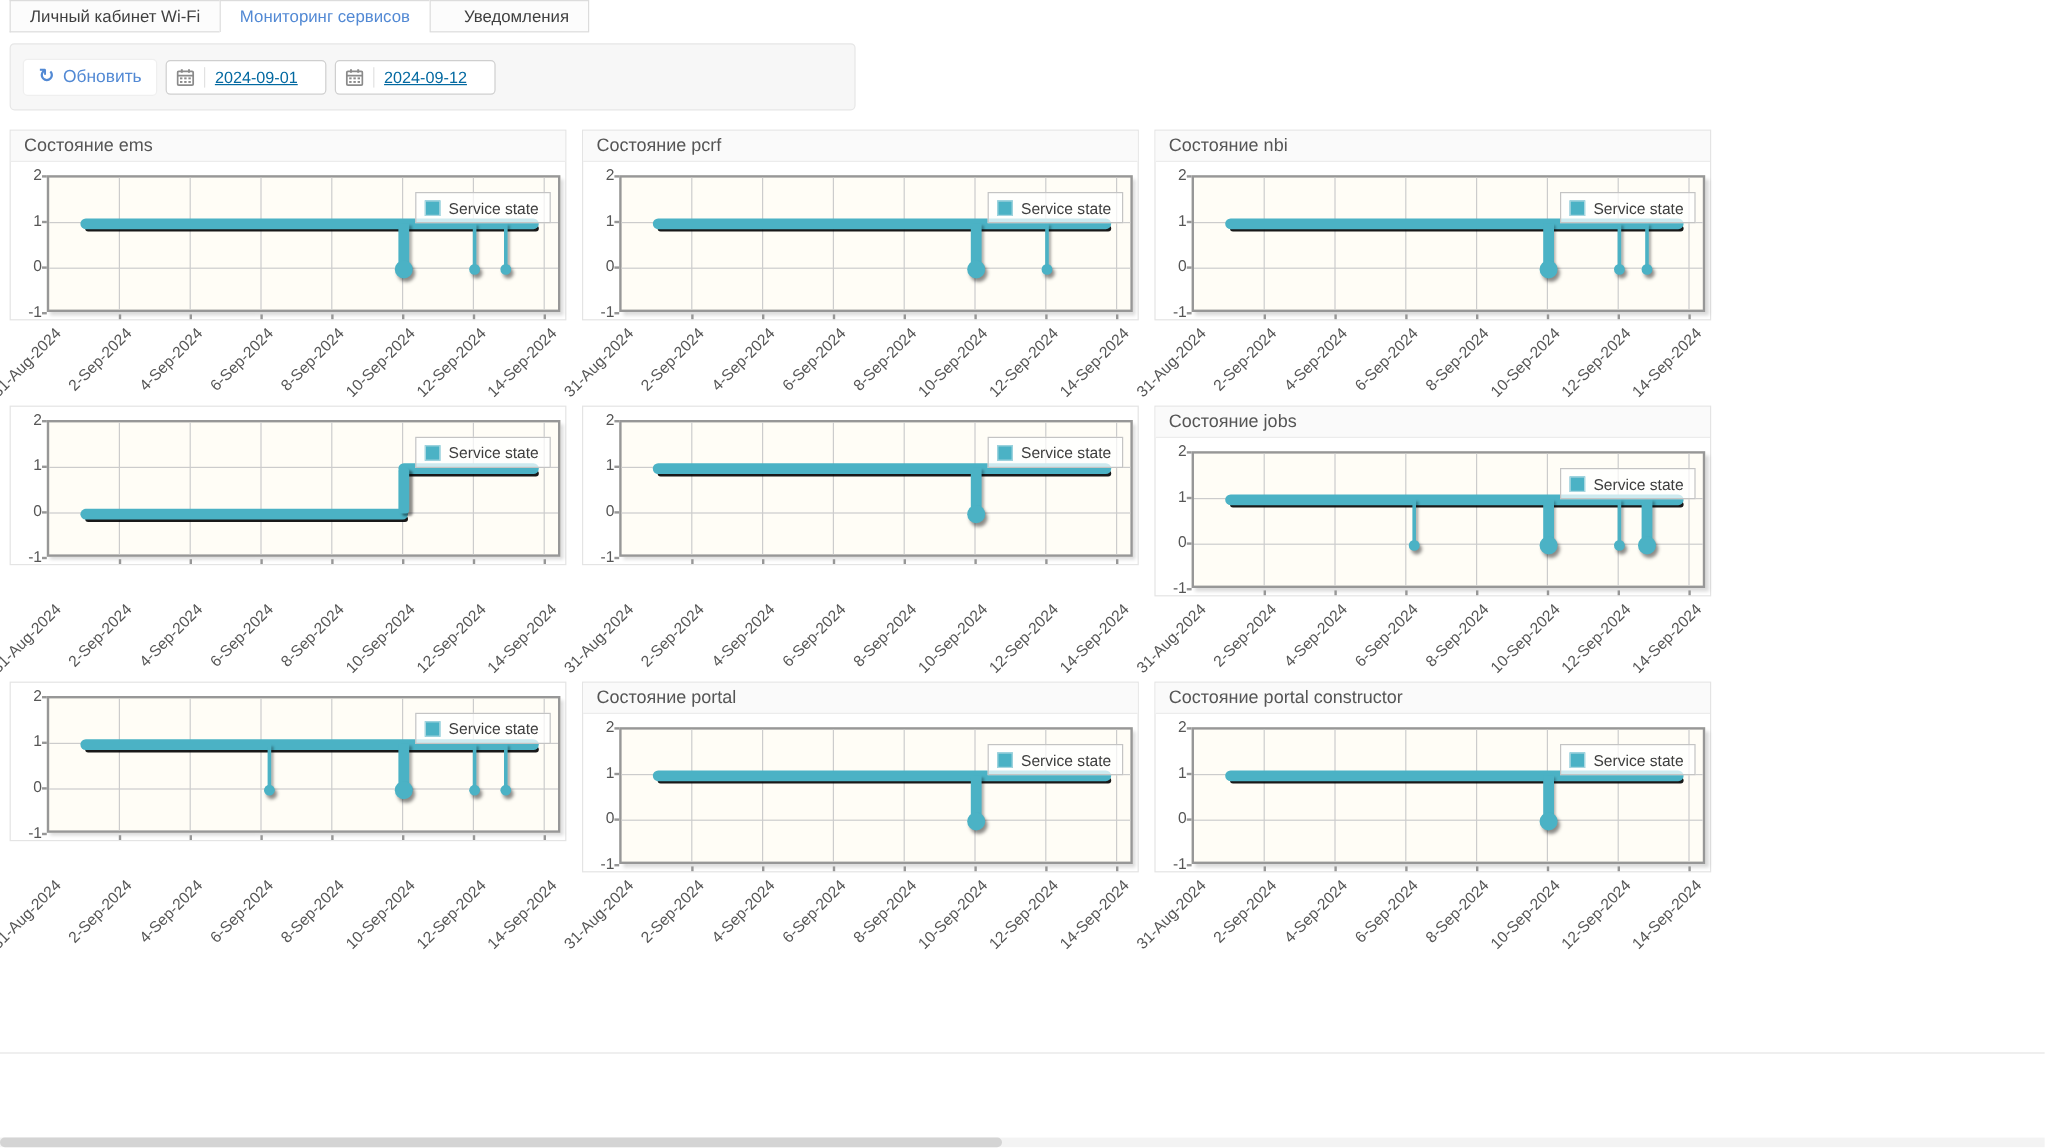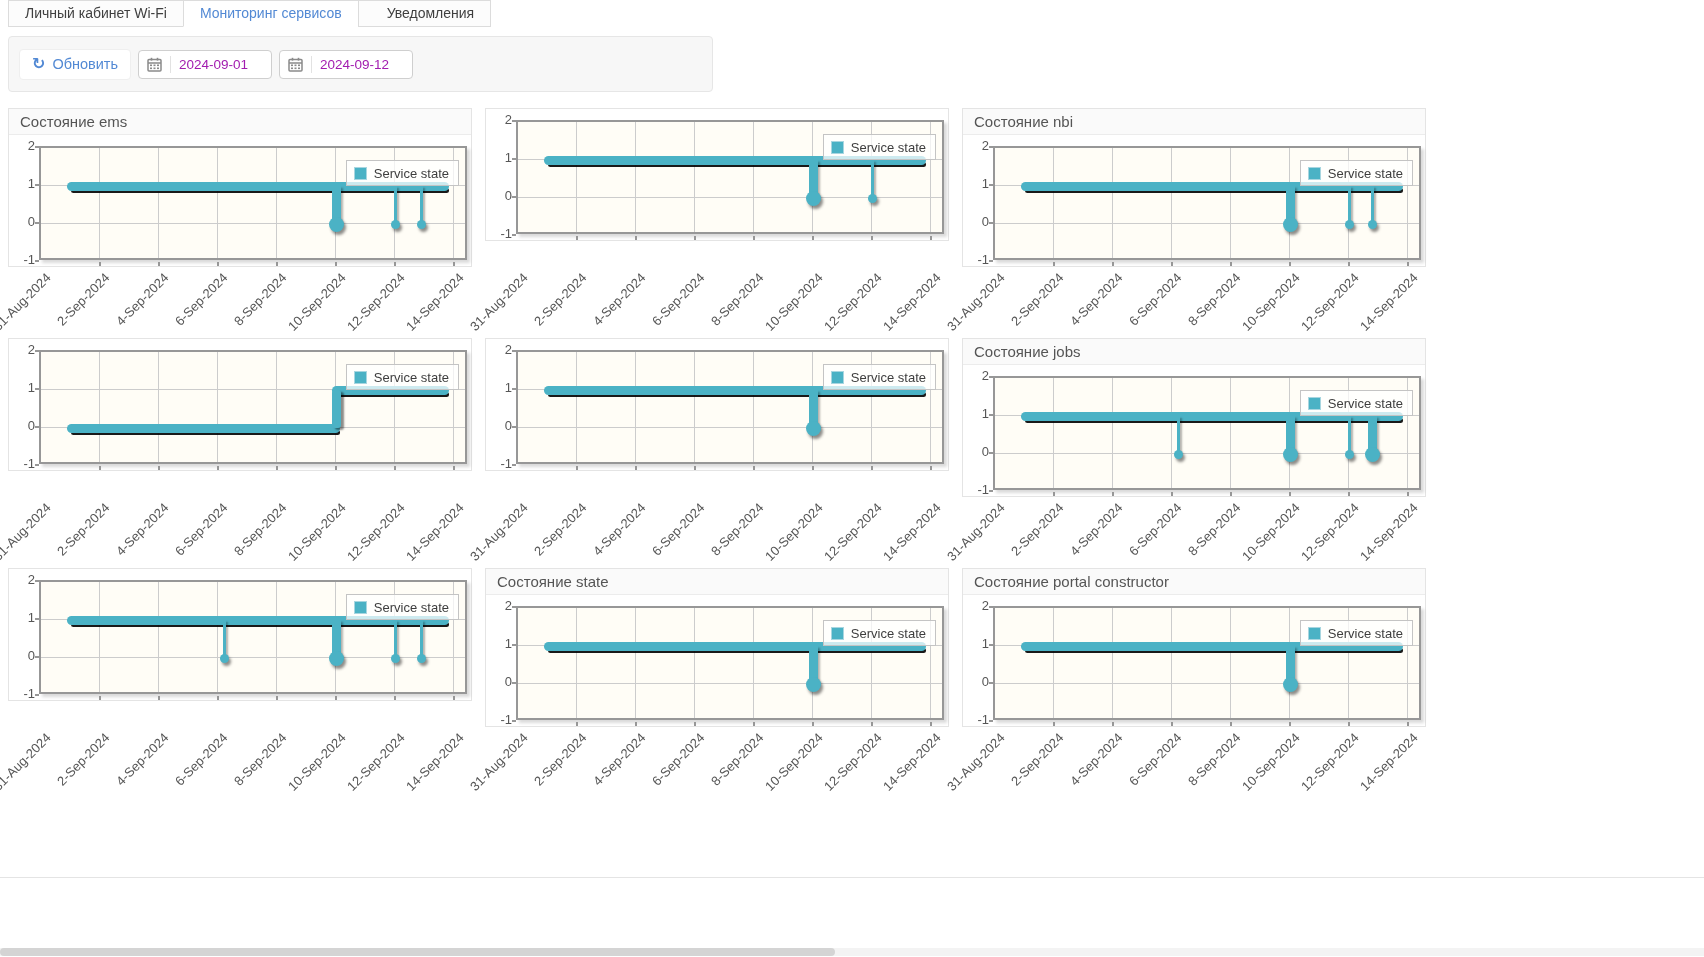--- a/index.html
+++ b/index.html
@@ -18,21 +18,21 @@
     border:1px solid #e6e6e6; border-radius:4px; display:flex; align-items:center;
     padding:0 10px; gap:7px; }
   .tb-btn { background:#fff; border:1px solid #efefef; border-radius:4px; height:31px;
     display:flex; align-items:center; gap:7px; padding:0 12px; color:#5289d4;
     font-size:14.5px; cursor:pointer; white-space:nowrap; }
   .refresh-glyph { font-weight:bold; font-size:16px; line-height:1; }
   .tb-select { width:296px; justify-content:space-between; }
   .date-box { background:#fff; border:1px solid #cfcfcf; border-radius:4px; height:29px;
     display:flex; align-items:center; padding:0 8px; gap:8px; width:134px; }
   .date-box .sep { width:1px; height:17px; background:#e2e2e2; }
-  .date-val { font-size:13.5px; color:#a21caf; }
+  .date-val { font-size:13.5px; color:#0369a1;text-decoration:underline; }
 
   
   .grid { display:grid; grid-template-columns:repeat(3,464px); column-gap:13px;
     margin:16px 0 0 8px; }
   .chart-cell { position:relative; height:230px; }
   .chart-panel { border:1px solid #e4e4e4; background:#fff; }
   .chart-title { height:26px; background:#fafafa; border-bottom:1px solid #ececec;
     font-size:15px; color:#555; padding-left:11px; line-height:25px; }
   .chart-body { position:relative; height:131px; }
   .plot { position:absolute; left:30px; top:11px; width:428px; height:114px;
@@ -183,20 +183,21 @@
       </div>
       <div class="xtick" style="left: 389.207px; top: 162px;">
         <span>12-Sep-2024</span>
       </div>
       <div class="xtick" style="left: 448.241px; top: 162px;">
         <span>14-Sep-2024</span>
       </div>
     </div>
     <div class="chart-cell">
       <div class="chart-panel">
+        <div class="chart-title">Состояние pcrf</div>
         <div class="chart-body">
           <div class="plot">
             <div class="vline" style="left: 58.0345px;"></div>
             <div class="vline" style="left: 117.069px;"></div>
             <div class="vline" style="left: 176.103px;"></div>
             <div class="vline" style="left: 235.138px;"></div>
             <div class="vline" style="left: 294.172px;"></div>
             <div class="vline" style="left: 353.207px;"></div>
             <div class="vline" style="left: 412.241px;"></div>
             <div class="hline" style="top: 37px;"></div>
@@ -581,21 +582,21 @@
       </div>
       <div class="xtick" style="left: 389.207px; top: 162px;">
         <span>12-Sep-2024</span>
       </div>
       <div class="xtick" style="left: 448.241px; top: 162px;">
         <span>14-Sep-2024</span>
       </div>
     </div>
     <div class="chart-cell">
       <div class="chart-panel">
-        <div class="chart-title">Состояние state</div>
+        <div class="chart-title">Состояние portal</div>
         <div class="chart-body">
           <div class="plot">
             <div class="vline" style="left: 58.0345px;"></div>
             <div class="vline" style="left: 117.069px;"></div>
             <div class="vline" style="left: 176.103px;"></div>
             <div class="vline" style="left: 235.138px;"></div>
             <div class="vline" style="left: 294.172px;"></div>
             <div class="vline" style="left: 353.207px;"></div>
             <div class="vline" style="left: 412.241px;"></div>
             <div class="hline" style="top: 37px;"></div>

